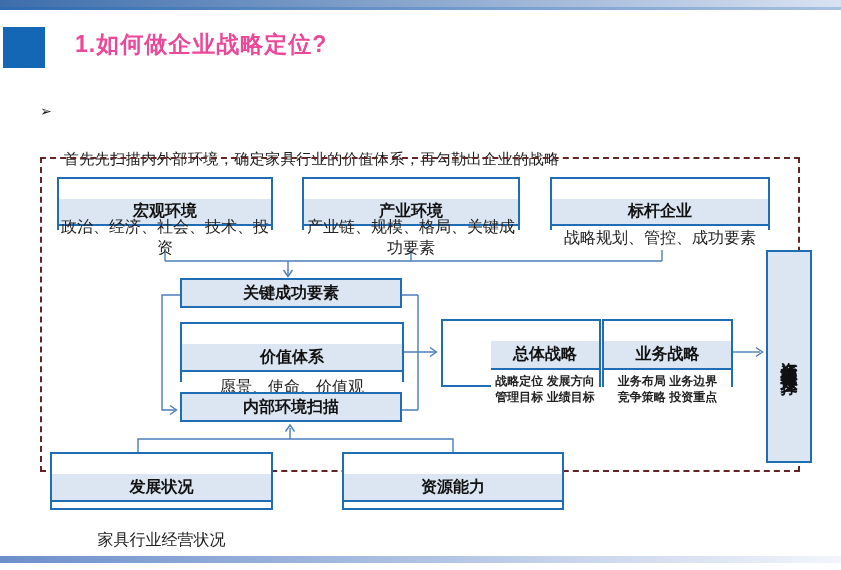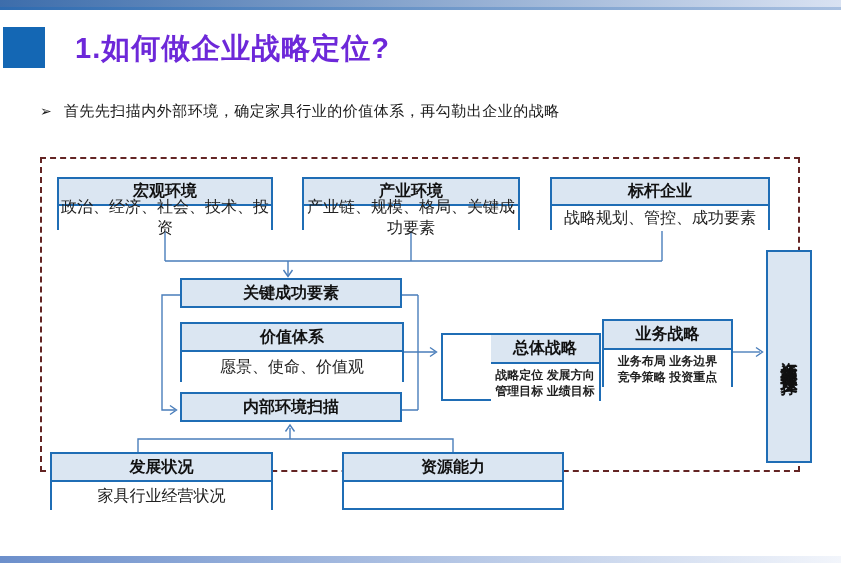--- a/index.html
+++ b/index.html
@@ -10,34 +10,34 @@
   }
   
   .topbar{position:absolute;left:0;top:0;width:841px;height:7px;
     background:linear-gradient(to right,#3d6dab,#d9e2f2);}
   .topbar-line{position:absolute;left:0;top:7px;width:841px;height:3px;
     background:linear-gradient(to right,#2e6bb0,#a9c0e0);}
   .bottombar{position:absolute;left:0;top:556px;width:841px;height:7px;
     background:linear-gradient(to right,#6c8fcb,#f2f5fb);}
   
   .title-square{position:absolute;left:3px;top:27px;width:42px;height:41px;background:#1467b4;}
-  .page-title{position:absolute;left:75px;top:29px;font-size:29px;font-weight:bold;color:#6d28d9;letter-spacing:1px;}
+  .page-title{position:absolute;left:75px;top:29px;font-size:23px;font-weight:bold;color:#ec4899;letter-spacing:1px;}
   
   .bullet-row{position:absolute;left:40px;top:101px;width:770px;font-size:15px;color:#1a1a1a;display:flex;}
   .bullet-marker{color:#1a1a1a;margin-right:12px;font-size:14px;line-height:20px;}
-  .bullet-text{line-height:20px;letter-spacing:0.5px;}
+  .bullet-text{line-height:20px;letter-spacing:0.5px;margin-top:48px;}
   
   .dashed-frame{position:absolute;left:40px;top:157px;width:756px;height:311px;
     border:2px dashed #632423;z-index:1;}
   
   .connectors{position:absolute;left:0;top:0;width:841px;height:570px;z-index:2;pointer-events:none;}
   
   .box{position:absolute;z-index:3;border:2px solid #1f6db5;background:#ffffff;box-sizing:border-box;}
   .box .hd{background:#dbe6f2;border-bottom:2px solid #1f6db5;font-weight:bold;font-size:16px;
-    color:#111;text-align:center;display:flex;align-items:center;justify-content:center;}
+    color:#111;text-align:center;display:flex;align-items:center;justify-content:center;margin-top:20px;}
   .box .bd{background:#ffffff;font-size:16px;color:#222;text-align:center;
     display:flex;flex-direction:column;align-items:center;justify-content:center;}
   .sbox{position:absolute;z-index:3;border:2px solid #1f6db5;background:#dbe6f2;box-sizing:border-box;
     font-weight:bold;font-size:16px;color:#111;display:flex;align-items:center;justify-content:center;}
   .strat .bd{font-weight:bold;font-size:12px;line-height:16px;}
   .support-box{position:absolute;left:766px;top:250px;width:46px;height:213px;z-index:3;
     border:2px solid #1f6db5;background:#dbe6f2;box-sizing:border-box;
     display:flex;align-items:center;justify-content:center;}
   .support-box span{writing-mode:vertical-rl;text-orientation:upright;
     font-weight:bold;font-size:17px;color:#111;letter-spacing:2px;line-height:1;}
@@ -94,41 +94,41 @@
     <div class="bd" style="height:24px;">战略规划、管控、成功要素</div>
   </div>
 
   <div class="sbox" style="left:180px;top:278px;width:222px;height:30px;">关键成功要素</div>
   <div class="box" style="left:180px;top:322px;width:224px;height:60px;">
     <div class="hd" style="height:26px;">价值体系</div>
     <div class="bd" style="height:30px;">愿景、使命、价值观</div>
   </div>
   <div class="sbox" style="left:180px;top:392px;width:222px;height:30px;text-align:center;">内部环境扫描</div>
 
-  <div class="box strat" style="left:441px;top:333px;width:160px;height:68px;padding-left:48px;">
+  <div class="box strat" style="left:441px;top:319px;width:160px;height:68px;padding-left:48px;">
     <div class="hd" style="height:27px;">总体战略</div>
     <div class="bd" style="height:37px;">
       <span>战略定位 发展方向</span>
       <span>管理目标 业绩目标</span>
     </div>
   </div>
   <div class="box strat" style="left:602px;top:319px;width:131px;height:68px;">
     <div class="hd" style="height:27px;">业务战略</div>
     <div class="bd" style="height:37px;">
       <span>业务布局 业务边界</span>
       <span>竞争策略 投资重点</span>
     </div>
   </div>
 
   <div class="support-box">
     <span>资源与管理体系支撑</span>
   </div>
 
   <div class="box" style="left:50px;top:452px;width:223px;height:58px;">
     <div class="hd" style="height:26px;">发展状况</div>
-    <div class="bd" style="height:28px;">家具行业经营状况</div>
+    <div class="bd" style="height:28px;margin-top:24px;">家具行业经营状况</div>
   </div>
   <div class="box" style="left:342px;top:452px;width:222px;height:58px;">
     <div class="hd" style="height:26px;">资源能力</div>
   </div>
 
   <div class="bottombar"></div>
 </div>
 
 </body></html>

